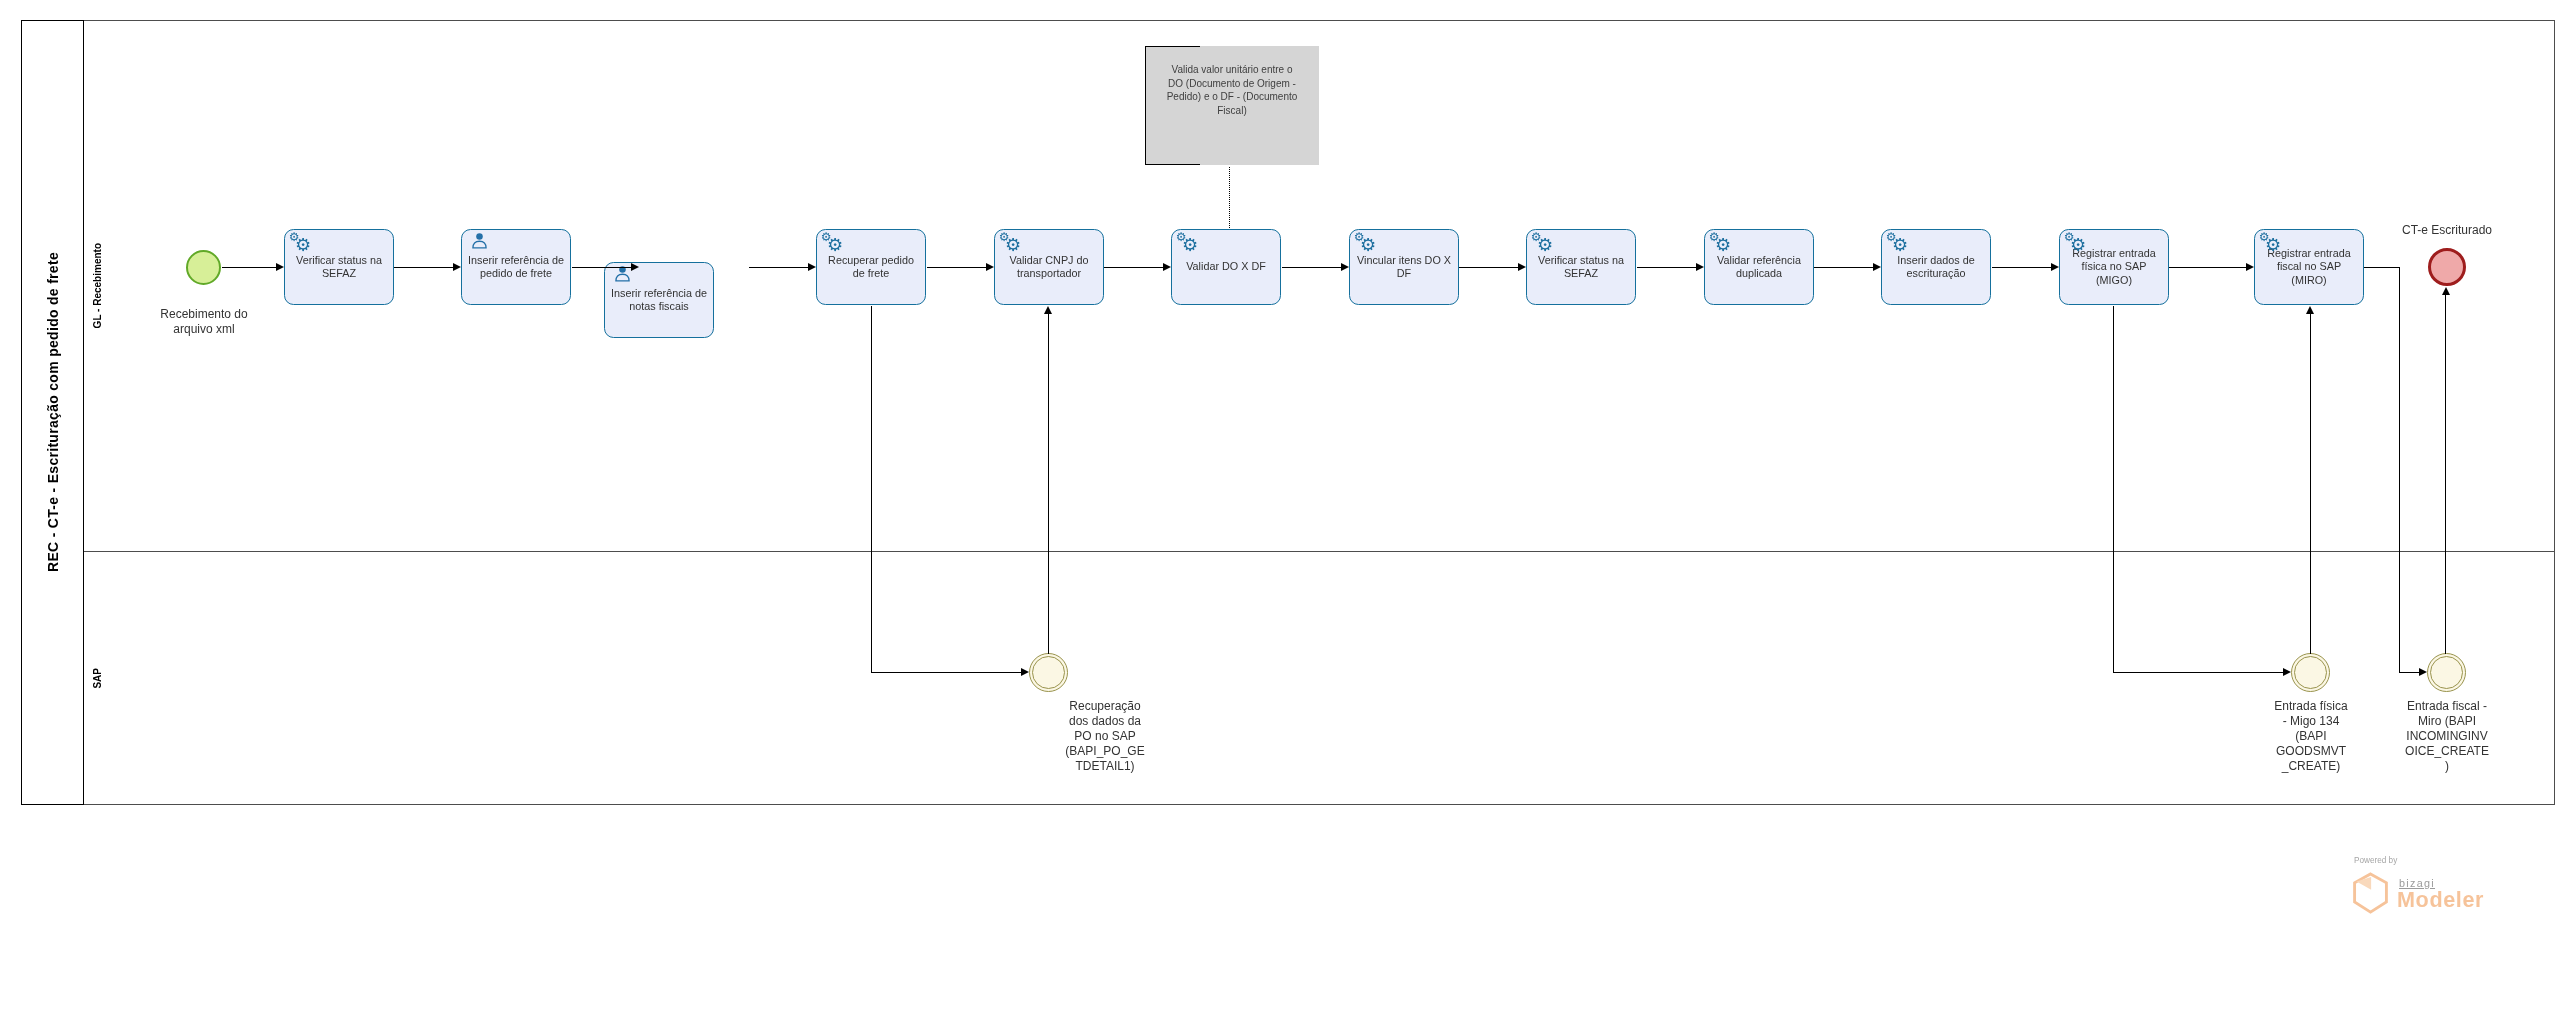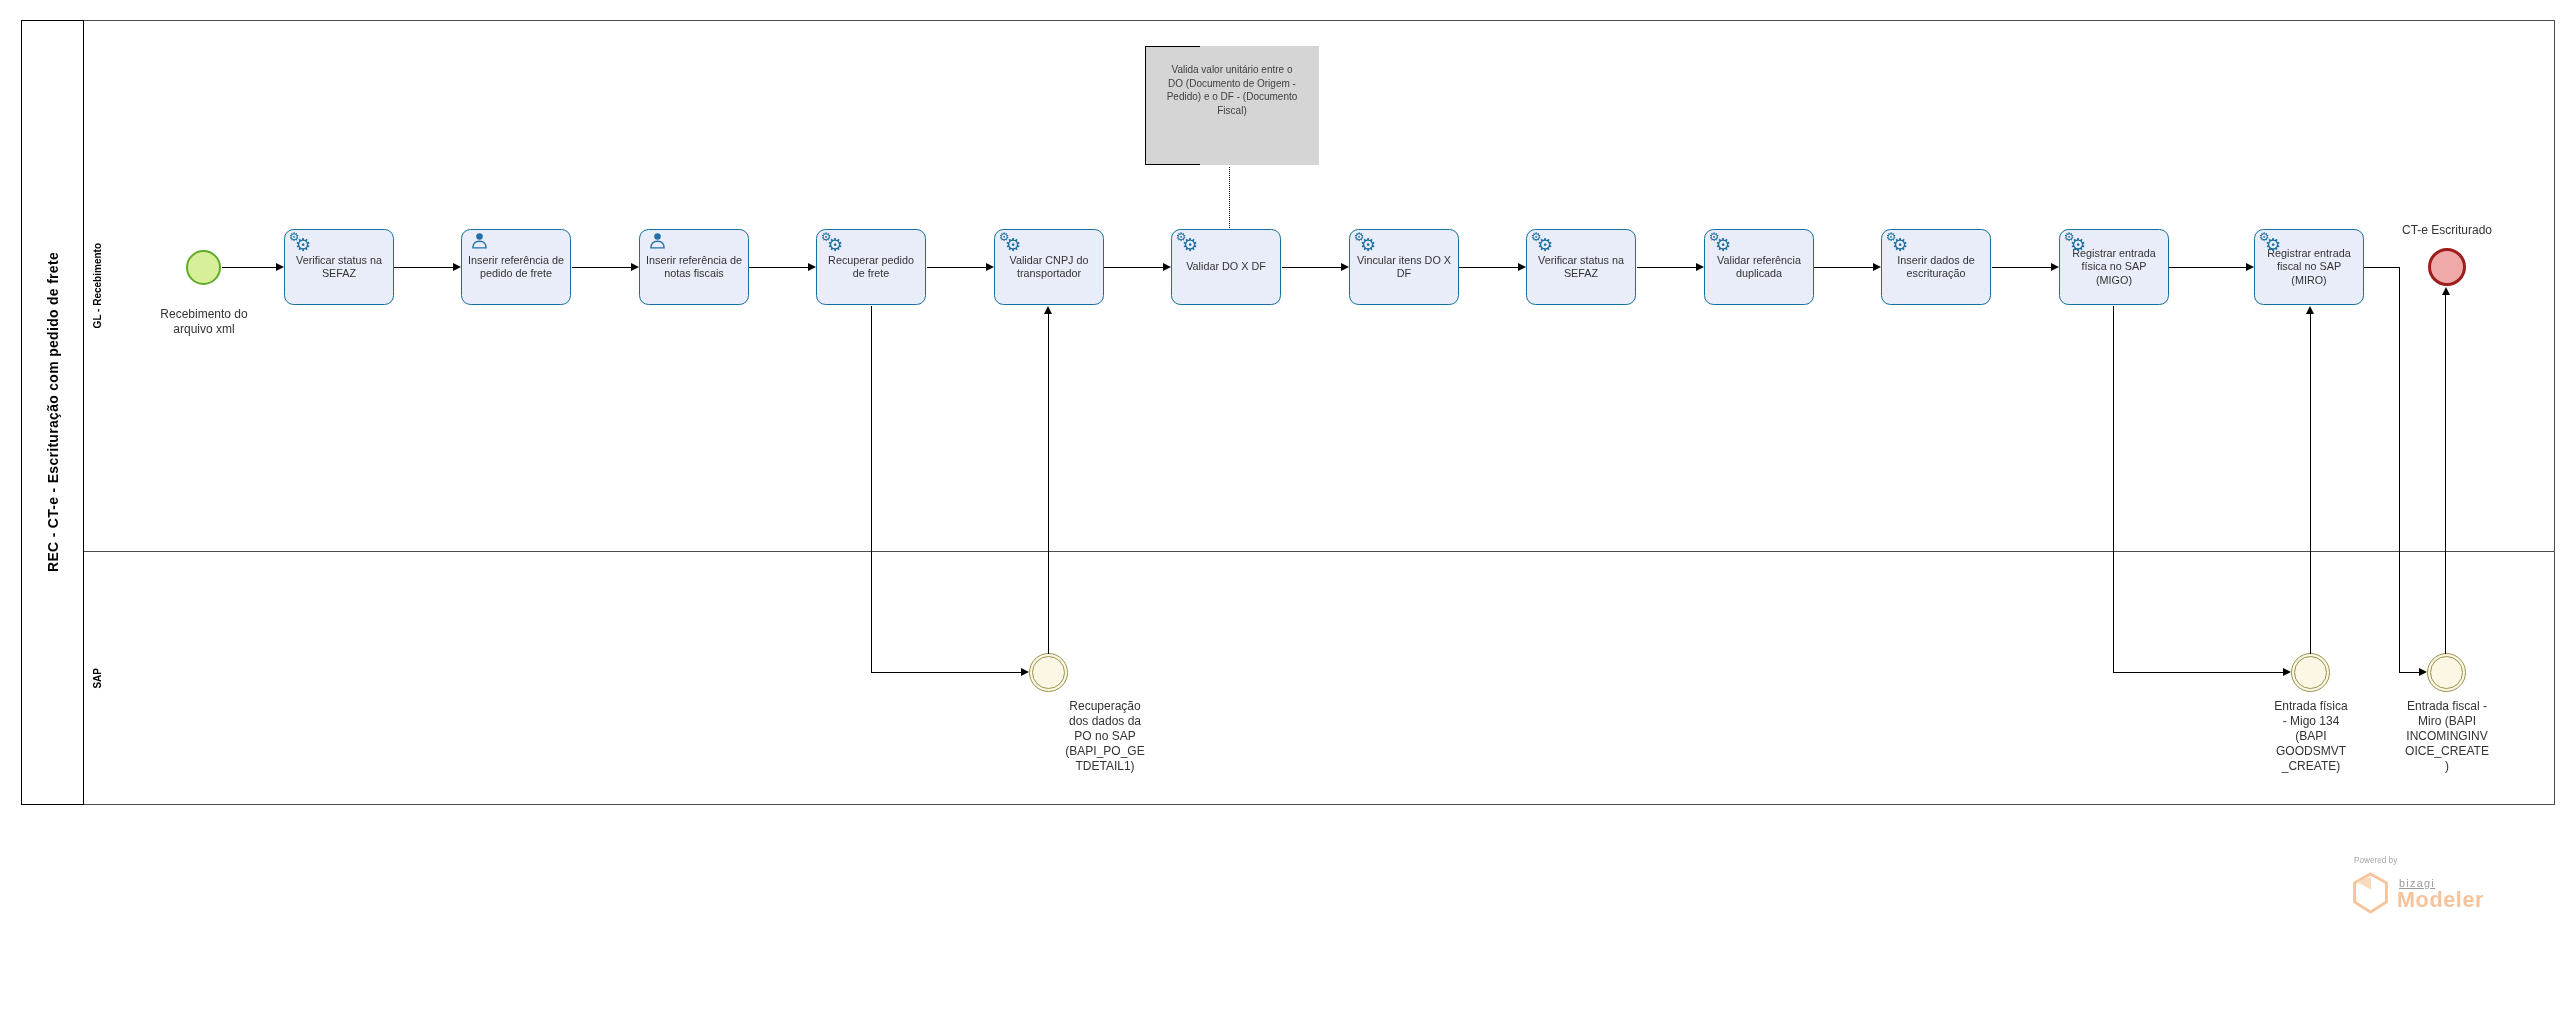--- a/index.html
+++ b/index.html
@@ -99,21 +99,21 @@
   </div>
   <div class="task" style="left:461px;">
     <span class="icon">
       <svg width="19" height="19" viewBox="0 0 26 26">
           <circle cx="13" cy="7.5" r="4.5" fill="#2470a8"></circle>
           <path d="M4 23 q0 -9 9 -9 q9 0 9 9 z" fill="none" stroke="#2470a8" stroke-width="1.8"></path>
         </svg>
     </span>
     <span>Inserir referência de pedido de frete</span>
   </div>
-  <div class="task" style="left:639px;">
+  <div class="task" style="left:604px;margin-top:33px;">
     <span class="icon">
       <svg width="19" height="19" viewBox="0 0 26 26">
           <circle cx="13" cy="7.5" r="4.5" fill="#2470a8"></circle>
           <path d="M4 23 q0 -9 9 -9 q9 0 9 9 z" fill="none" stroke="#2470a8" stroke-width="1.8"></path>
         </svg>
     </span>
     <span>Inserir referência de notas fiscais</span>
   </div>
   <div class="task" style="left:816px;">
     <span class="icon">

